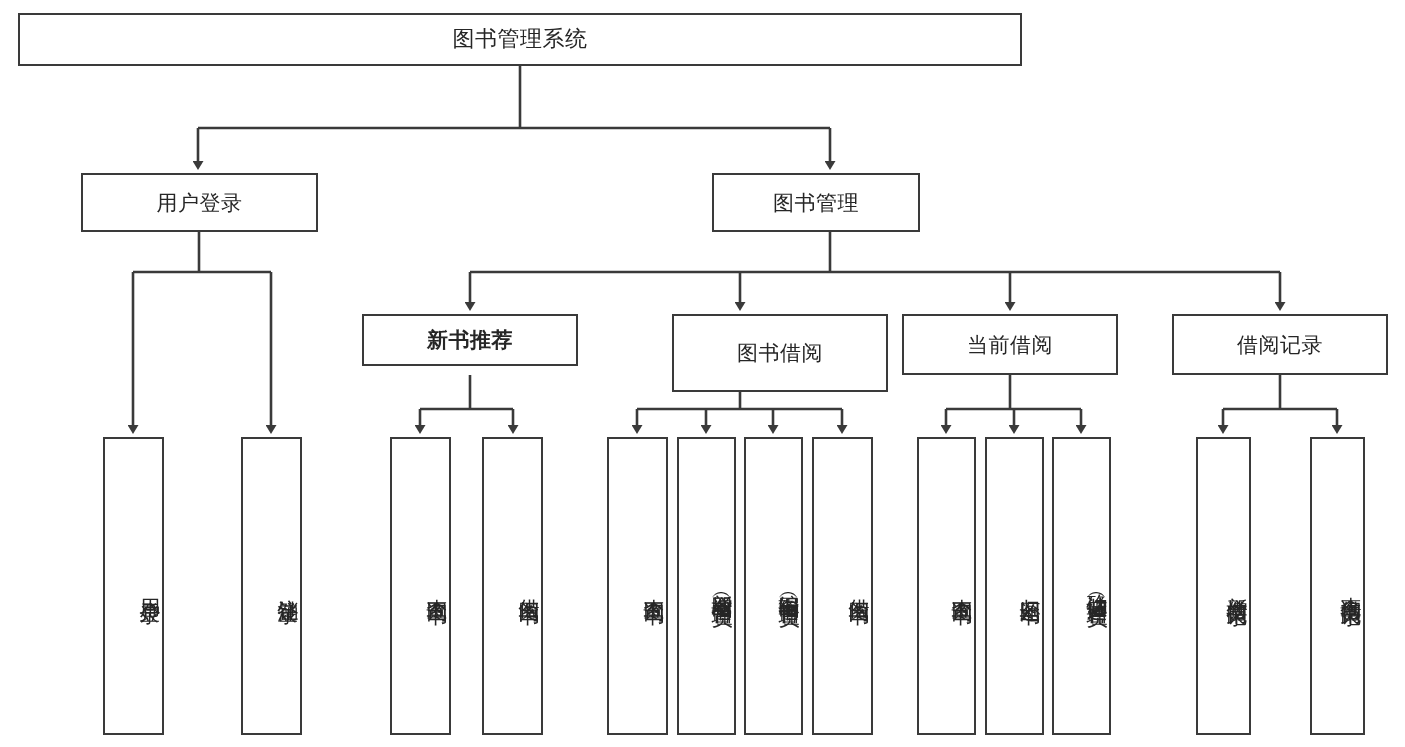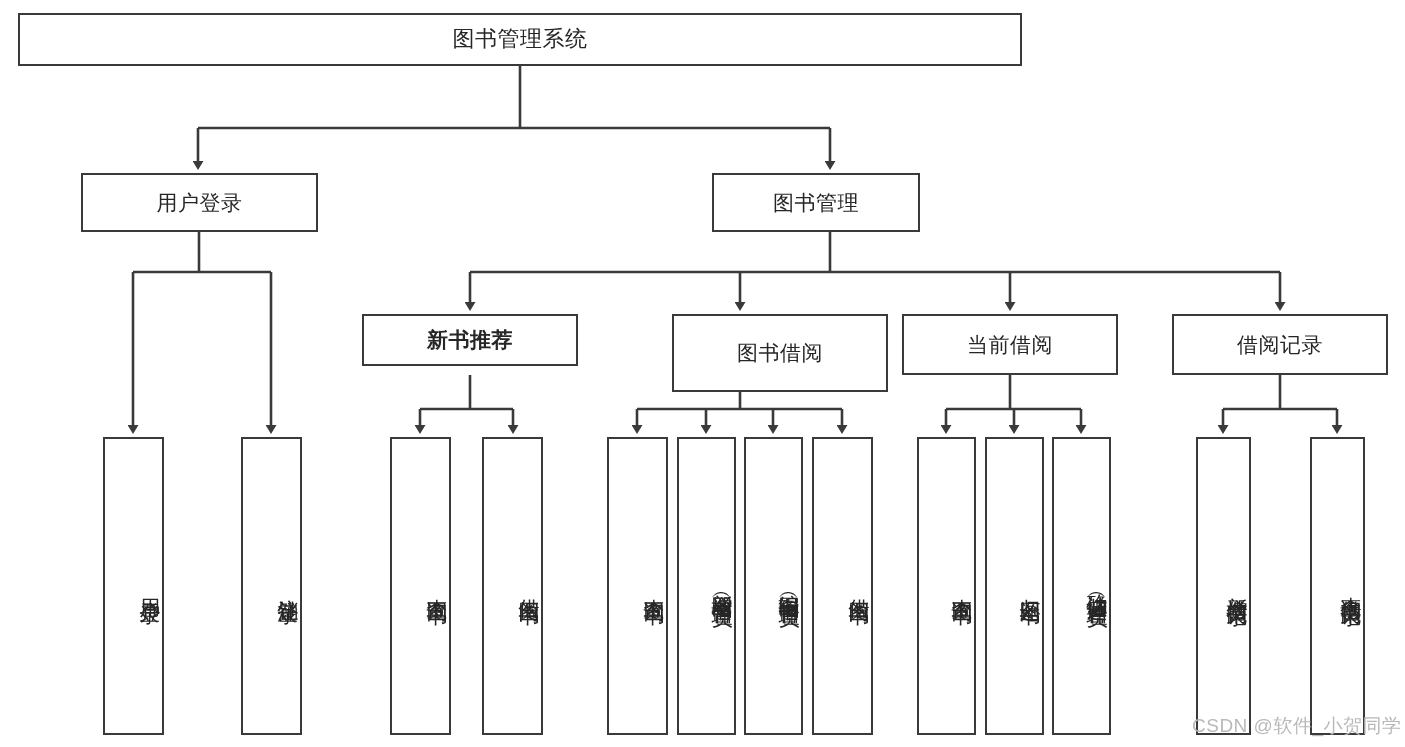--- a/index.html
+++ b/index.html
@@ -204,15 +204,14 @@
     <span class="vtext">确认归还（管理员）</span>
   </div>
 
   <div class="node v" style="left:1196px; top:437px; width:55px; height:298px;">
     <span class="vtext">新增借阅记录</span>
   </div>
   <div class="node v" style="left:1310px; top:437px; width:55px; height:298px;">
     <span class="vtext">查询借阅记录</span>
   </div>
 
-  <div class="watermark" style="left:1192px; top:713px;">CSDN @软件_小贺同学</div>
 
 </div>
 
 </body></html>

